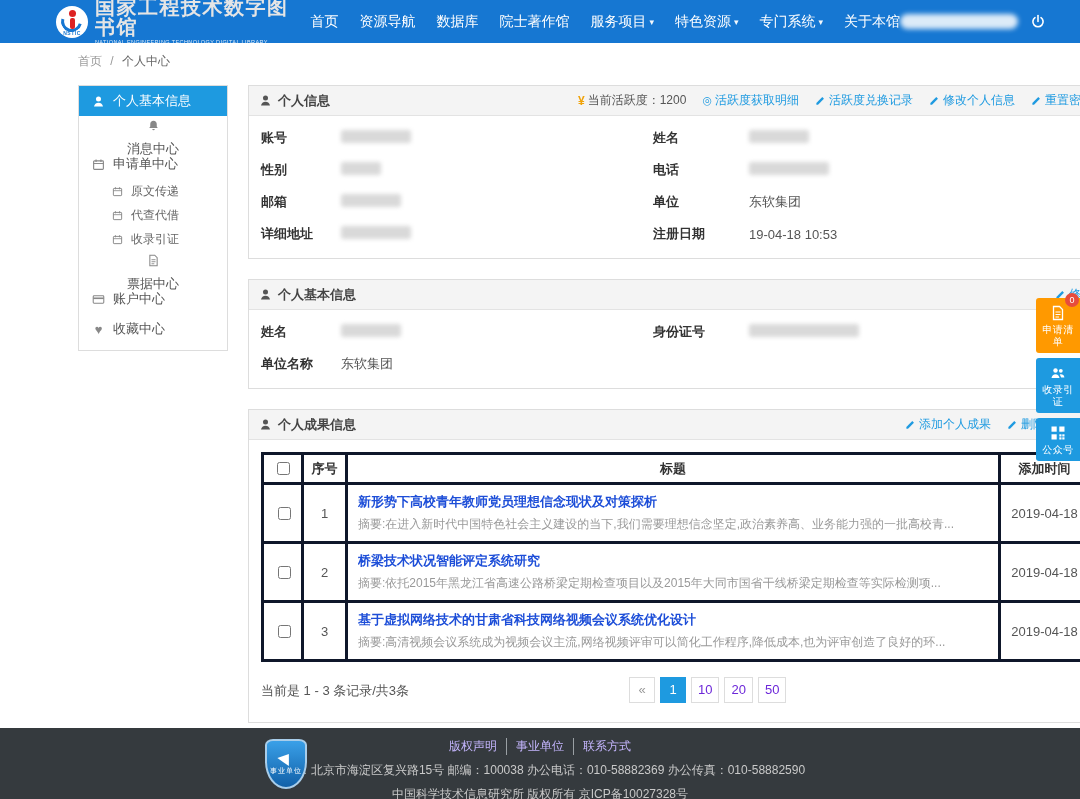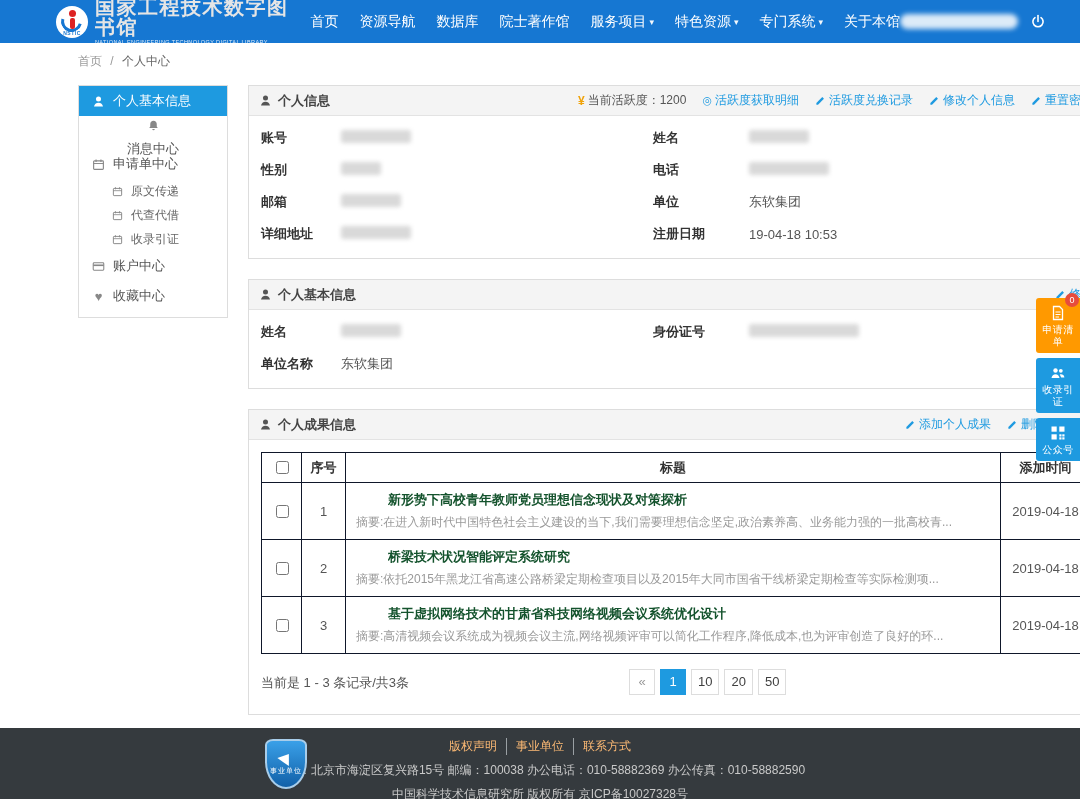--- a/index.html
+++ b/index.html
@@ -70,51 +70,51 @@
   .info-grid { display:grid; grid-template-columns:80px 312px 96px auto;
     padding:13px 12px 15px; row-gap:14px; font-size:13px; align-items:center; }
   .flabel { font-weight:bold; color:#333; }
   .fvalue { color:#555; }
   .redact { display:inline-block; height:13px; border-radius:2px; background:#d9d9d9; filter:blur(2px); }
   .w40{width:40px} .w60{width:60px} .w70{width:70px} .w80{width:80px} .w110{width:110px}
 
   
   .table-wrap { padding:12px 12px 0; }
   table.results { width:100%; border-collapse:collapse; font-size:13px; table-layout:fixed; }
-  .results th, .results td { border:1px solid #0f172a; }
+  .results th, .results td { border:3px solid #0f172a; }
   .results th { height:30px; font-weight:bold; color:#333; text-align:center; background:#fff; }
   .results td { padding:8px 10px; vertical-align:middle; }
   .cell-center { text-align:center; color:#555; }
-  .row-title { font-weight:bold; color:#14532d; margin-bottom:5px; cursor:pointer; white-space:nowrap; overflow:hidden; text-overflow:ellipsis;margin-left:32px; }
+  .row-title { font-weight:bold; color:#1d4ed8; margin-bottom:5px; cursor:pointer; white-space:nowrap; overflow:hidden; text-overflow:ellipsis; }
   .row-abs { font-size:12px; color:#999; white-space:nowrap; overflow:hidden; text-overflow:ellipsis; }
 
   .pagination-row { position:relative; height:60px; }
   .pg-summary { position:absolute; left:12px; top:20px; font-size:13px; color:#555; }
   .pager { position:absolute; left:380px; top:15px; display:flex; gap:5px; }
   .pg-btn { min-width:26px; height:26px; line-height:24px; text-align:center; border:1px solid #ddd;
-    font-size:13px; color:#404040; background:#fff; cursor:pointer; padding:0 6px; }
+    font-size:13px; color:#6d28d9; background:#fff; cursor:pointer; padding:0 6px; }
   .pg-btn.prev { color:#999; }
   .pg-btn.active { background:#1e9ae0; border-color:#1e9ae0; color:#fff; }
 
   
   .floating { position:absolute; right:0; top:298px; display:flex; flex-direction:column; gap:5px; z-index:20; }
   .float-btn { width:44px; padding:7px 2px 5px; border-radius:3px 0 0 3px; color:#fff; position:relative;
     display:flex; flex-direction:column; align-items:center; gap:3px; cursor:pointer; }
   .float-btn.orange { background:#ff9900; }
   .float-btn.blue { background:#1e9ae0; }
   .float-btn .svgi { width:16px; height:16px; color:#fff; }
   .float-label { font-size:10px; line-height:12px; text-align:center; letter-spacing:.5px; }
   .badge { position:absolute; top:-5px; right:1px; min-width:14px; height:14px; line-height:14px;
     background:#e74c3c; color:#fff; border-radius:7px; font-size:9px; text-align:center; padding:0 2px; }
 
   
   .footer { position:absolute; left:0; right:0; bottom:0; height:71px; background:#353a3e;
     text-align:center; padding-top:10px; }
   .f-links { display:flex; justify-content:center; font-size:12px; }
-  .f-link { color:#fdba74; cursor:pointer; padding:0 9px; border-right:1px solid #9aa0a4;text-align:right; }
+  .f-link { color:#c4b5fd; cursor:pointer; padding:0 9px; border-right:1px solid #9aa0a4;text-align:right; }
   .f-link:last-child { border-right:none; }
   .f-line { font-size:12px; color:#c9c9c9; margin-top:7px; }
   .shield { position:absolute; left:265px; top:11px; width:42px; height:50px;
     background:linear-gradient(180deg,#3aa0e8,#1160a8); border:2px solid #a8cdea;
     border-radius:8px 8px 50% 50% / 6px 6px 55% 55%;
     display:flex; flex-direction:column; align-items:center; justify-content:center; gap:3px; }
   .shield-glyph { width:0; height:0; border-left:7px solid transparent; border-right:7px solid transparent;
     border-bottom:10px solid #fff; transform:rotate(35deg); }
   .shield-label { font-size:7px; color:#fff; letter-spacing:1px; white-space:nowrap; }
 </style>
@@ -219,20 +219,27 @@
       </svg>
     <span>代查代借</span>
   </div>
   <div class="side-item sub">
     <svg class="svgi" viewBox="0 0 16 16">
         <rect x="2" y="3.5" width="12" height="10.5" rx="1" fill="none" stroke="currentColor" stroke-width="1.4"></rect>
         <path d="M2 6.8h12" stroke="currentColor" stroke-width="1.2"></path>
         <path d="M5 1.8v3M11 1.8v3" stroke="currentColor" stroke-width="1.4"></path>
       </svg>
     <span>收录引证</span>
+  </div>
+  <div class="side-item gap">
+    <svg class="svgi" viewBox="0 0 16 16">
+        <path d="M3.5 1.5h6l3 3v10h-9z" fill="none" stroke="currentColor" stroke-width="1.3"></path>
+        <path d="M5.5 7h5M5.5 9.5h5M5.5 12h3.5" stroke="currentColor" stroke-width="1.1"></path>
+      </svg>
+    <span>票据中心</span>
   </div>
   <div class="side-item">
     <svg class="svgi" viewBox="0 0 16 16">
         <rect x="1.5" y="3.5" width="13" height="9" rx="1" fill="none" stroke="currentColor" stroke-width="1.3"></rect>
         <path d="M1.5 6.5h13" stroke="currentColor" stroke-width="2"></path>
       </svg>
     <span>账户中心</span>
   </div>
   <div class="side-item">
     <span class="heart-glyph">♥</span>

